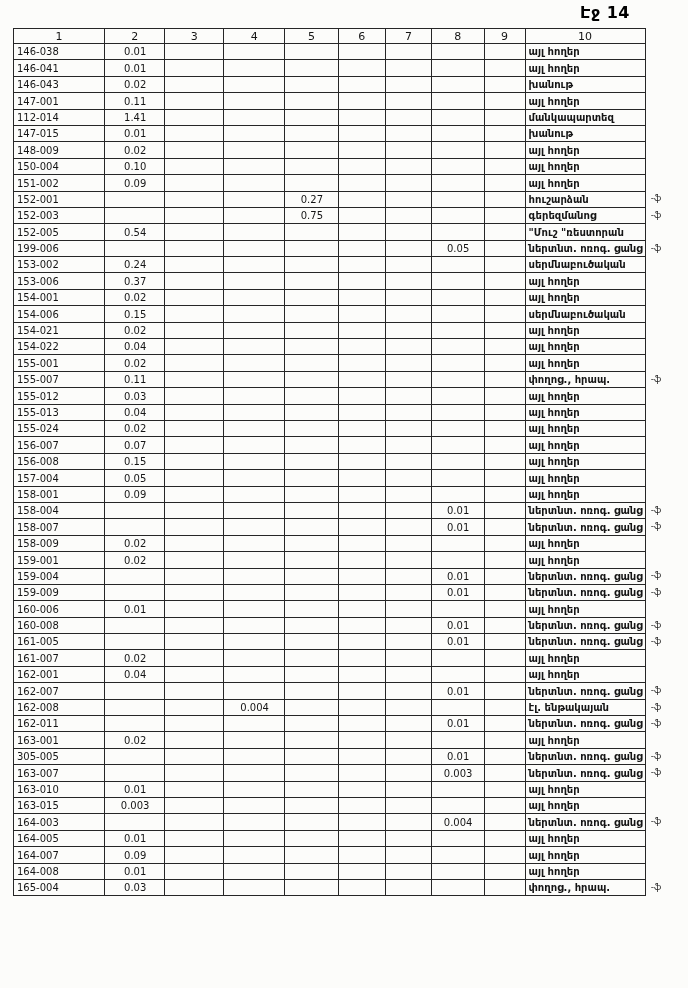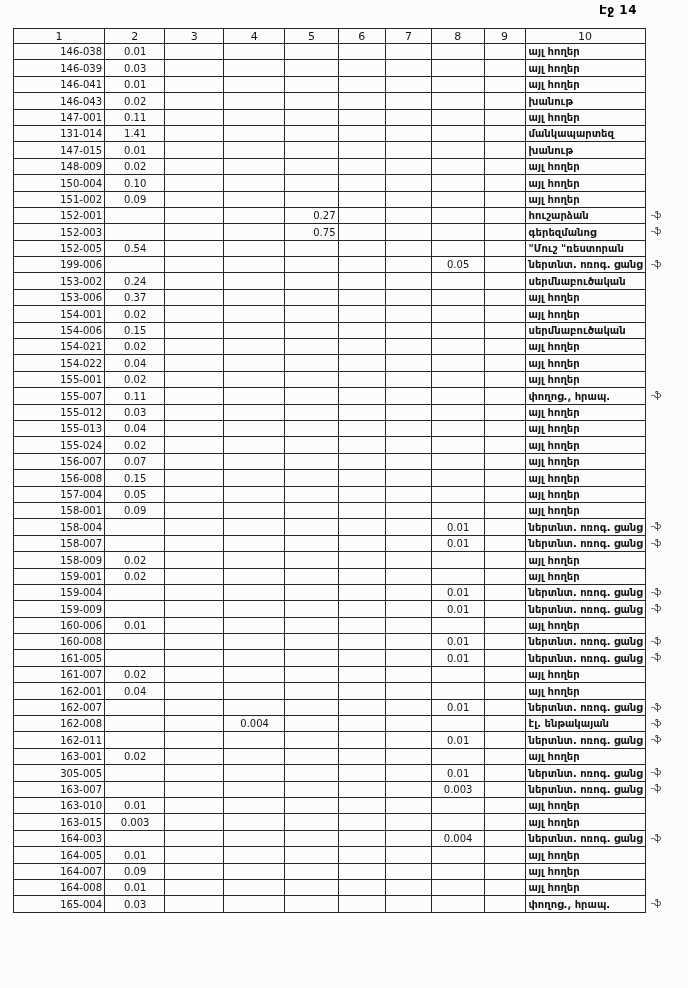--- a/index.html
+++ b/index.html
@@ -6,22 +6,22 @@
   html, body { margin:0; padding:0; }
   body {
     width:688px; height:988px;
     background:#fcfcfa;
     font-family:"DejaVu Sans", sans-serif;
     color:#151515;
     position:relative;
     overflow:hidden;
   }
   .page-label {
-    position:absolute; top:3px; right:51px;
-    font-size:12px; font-weight:bold; letter-spacing:0.5px;
+    position:absolute; top:3px; right:58px;
+    font-size:16px; font-weight:bold; letter-spacing:0.5px;
     color:#000;
   }
   table.grid {
     position:absolute; top:28px; left:13px;
     border-collapse:collapse; table-layout:fixed;
   }
   .grid th, .grid td {
     border:1px solid #262626;
     font-size:10px;
     line-height:11px;
@@ -29,25 +29,25 @@
     height:16.4px;
     overflow:hidden;
     white-space:nowrap;
     vertical-align:bottom;
   }
   .grid thead th {
     vertical-align:middle; text-align:center;
     font-weight:normal; font-size:11px;
     height:15px; padding:1px 2px;
   }
-  .c1  { width:94px; text-align:right; }
+  .c1  { width:94px; text-align:left; }
   .c2  { width:62px; text-align:center; }
   .c3  { width:62px; }
   .c4  { width:63px; text-align:center; }
-  .c5  { width:55px; text-align:right; }
+  .c5  { width:55px; text-align:center; }
   .c6  { width:50px; }
   .c7  { width:48px; }
   .c8  { width:54px; text-align:center; }
   .c9  { width:43px; }
   .c10 { width:96px; text-align:left; font-size:9.5px;font-weight:bold; }
   .grid th.note, .grid td.note {
     border:none; width:44px;
     font-size:9px; color:#2b2b2b;
     text-align:left; padding:0 0 3px 5px;
     background:transparent;
@@ -82,33 +82,20 @@
         <td class="c4"></td>
         <td class="c5"></td>
         <td class="c6"></td>
         <td class="c7"></td>
         <td class="c8"></td>
         <td class="c9"></td>
         <td class="c10">այլ հողեր</td>
         <td class="note"></td>
       </tr>
       <tr>
-        <td class="c1">146-039</td>
-        <td class="c2">0.03</td>
-        <td class="c3"></td>
-        <td class="c4"></td>
-        <td class="c5"></td>
-        <td class="c6"></td>
-        <td class="c7"></td>
-        <td class="c8"></td>
-        <td class="c9"></td>
-        <td class="c10">այլ հողեր</td>
-        <td class="note"></td>
-      </tr>
-      <tr>
         <td class="c1">146-041</td>
         <td class="c2">0.01</td>
         <td class="c3"></td>
         <td class="c4"></td>
         <td class="c5"></td>
         <td class="c6"></td>
         <td class="c7"></td>
         <td class="c8"></td>
         <td class="c9"></td>
         <td class="c10">այլ հողեր</td>
@@ -134,21 +121,21 @@
         <td class="c4"></td>
         <td class="c5"></td>
         <td class="c6"></td>
         <td class="c7"></td>
         <td class="c8"></td>
         <td class="c9"></td>
         <td class="c10">այլ հողեր</td>
         <td class="note"></td>
       </tr>
       <tr>
-        <td class="c1">131-014</td>
+        <td class="c1">112-014</td>
         <td class="c2">1.41</td>
         <td class="c3"></td>
         <td class="c4"></td>
         <td class="c5"></td>
         <td class="c6"></td>
         <td class="c7"></td>
         <td class="c8"></td>
         <td class="c9"></td>
         <td class="c10">մանկապարտեզ</td>
         <td class="note"></td>

